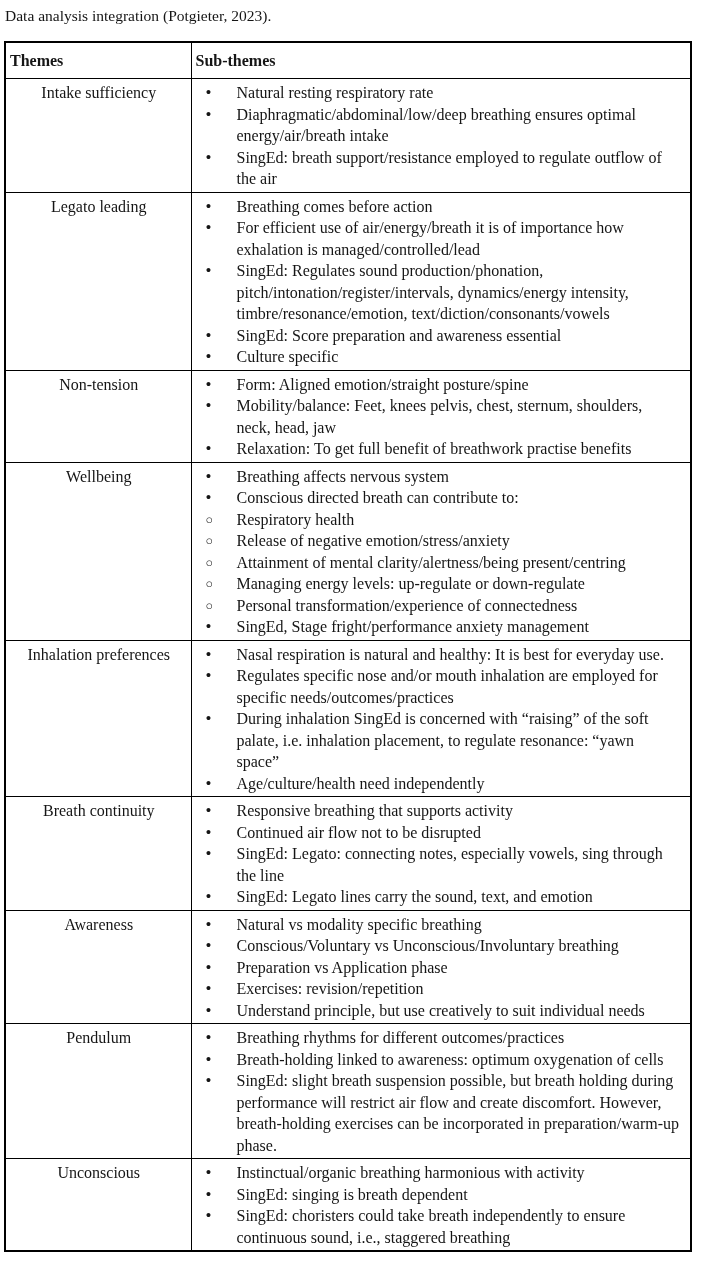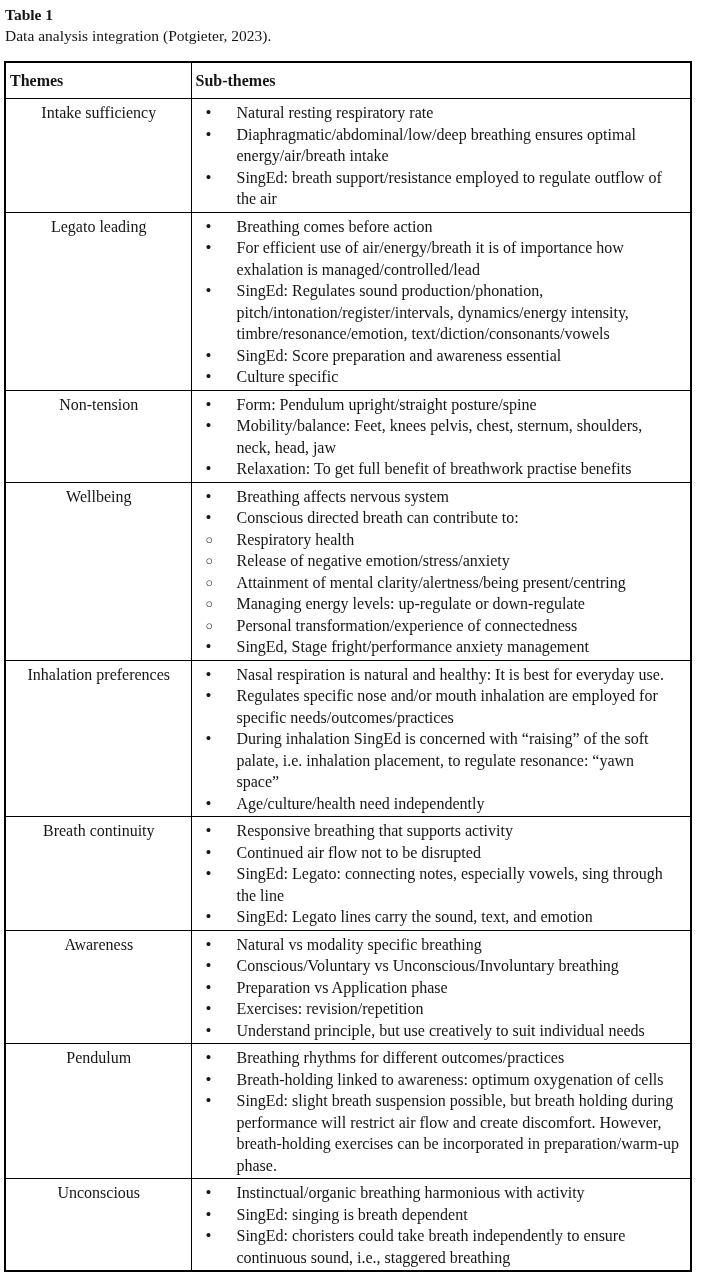--- a/index.html
+++ b/index.html
@@ -77,21 +77,20 @@
   }
   .sub-item.lvl2 .marker {
     font-size: 12.5px;
     top: 1px;
   }
 </style>
 </head>
 <body>
 
 <div class="doc">
-  <div class="doc-title">Table 1</div>
   <div class="doc-caption">Data analysis integration (Potgieter, 2023).</div>
 
   <table class="data-table">
     <colgroup>
       <col class="col-themes">
       <col class="col-subthemes">
     </colgroup>
     <thead>
       <tr>
         <th class="head-cell">Themes</th>
@@ -153,21 +152,21 @@
 </ul>
     </td>
   </tr>
 
   <tr>
     <td class="theme-cell">Non-tension</td>
     <td class="sub-cell">
       <ul class="sub-list">
   <li class="sub-item lvl1">
     <span class="marker">•</span>
-    <span class="item-text">Form: Pendulum upright/straight posture/spine</span>
+    <span class="item-text">Form: Aligned emotion/straight posture/spine</span>
   </li>
 
   <li class="sub-item lvl1">
     <span class="marker">•</span>
     <span class="item-text">Mobility/balance: Feet, knees pelvis, chest, sternum, shoulders, neck, head, jaw</span>
   </li>
 
   <li class="sub-item lvl1">
     <span class="marker">•</span>
     <span class="item-text">Relaxation: To get full benefit of breathwork practise benefits</span>

